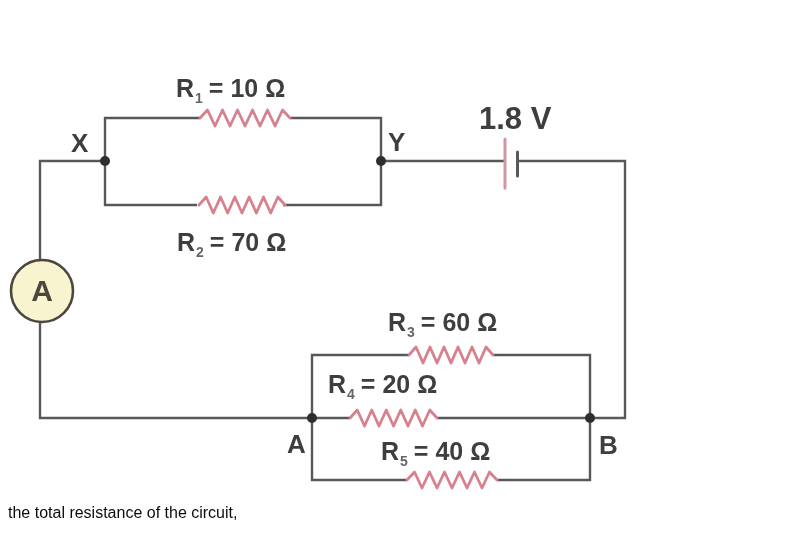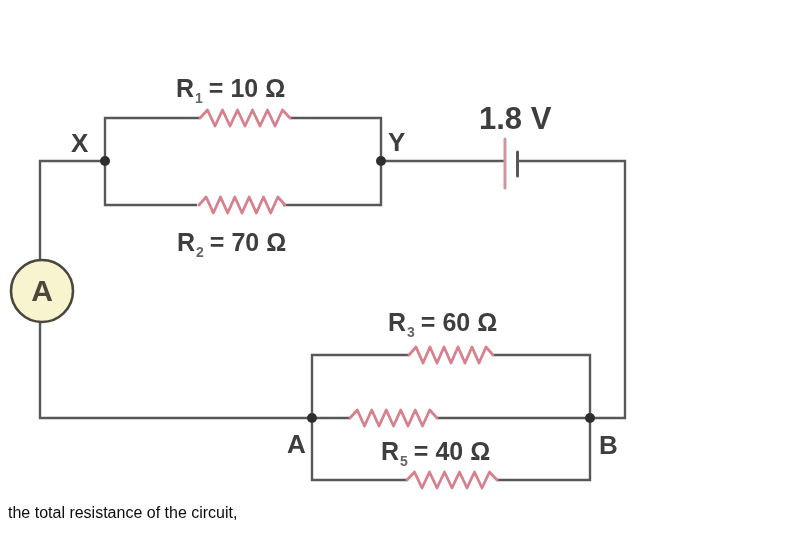--- a/index.html
+++ b/index.html
@@ -129,20 +129,23 @@
 
   <div class="clabel rlabel" style="left:176px; top:74px;">
     <span>R</span><sub>1</sub><span class="rval">= 10 Ω</span>
   </div>
   <div class="clabel rlabel" style="left:177px; top:228px;">
     <span>R</span><sub>2</sub><span class="rval">= 70 Ω</span>
   </div>
   <div class="clabel rlabel" style="left:388px; top:308px;">
     <span>R</span><sub>3</sub><span class="rval">= 60 Ω</span>
   </div>
+  <div class="clabel rlabel" style="left:328px; top:370px;">
+    <span>R</span><sub>4</sub><span class="rval">= 20 Ω</span>
+  </div>
   <div class="clabel rlabel" style="left:381px; top:437px;">
     <span>R</span><sub>5</sub><span class="rval">= 40 Ω</span>
   </div>
 
   <div class="clabel blabel" style="left:479px; top:101px;">1.8 V</div>
 
   <div class="clabel nlabel" style="left:71px;  top:128px;">X</div>
   <div class="clabel nlabel" style="left:388px; top:127px;">Y</div>
   <div class="clabel nlabel" style="left:287px; top:429px;">A</div>
   <div class="clabel nlabel" style="left:599px; top:430px;">B</div>

